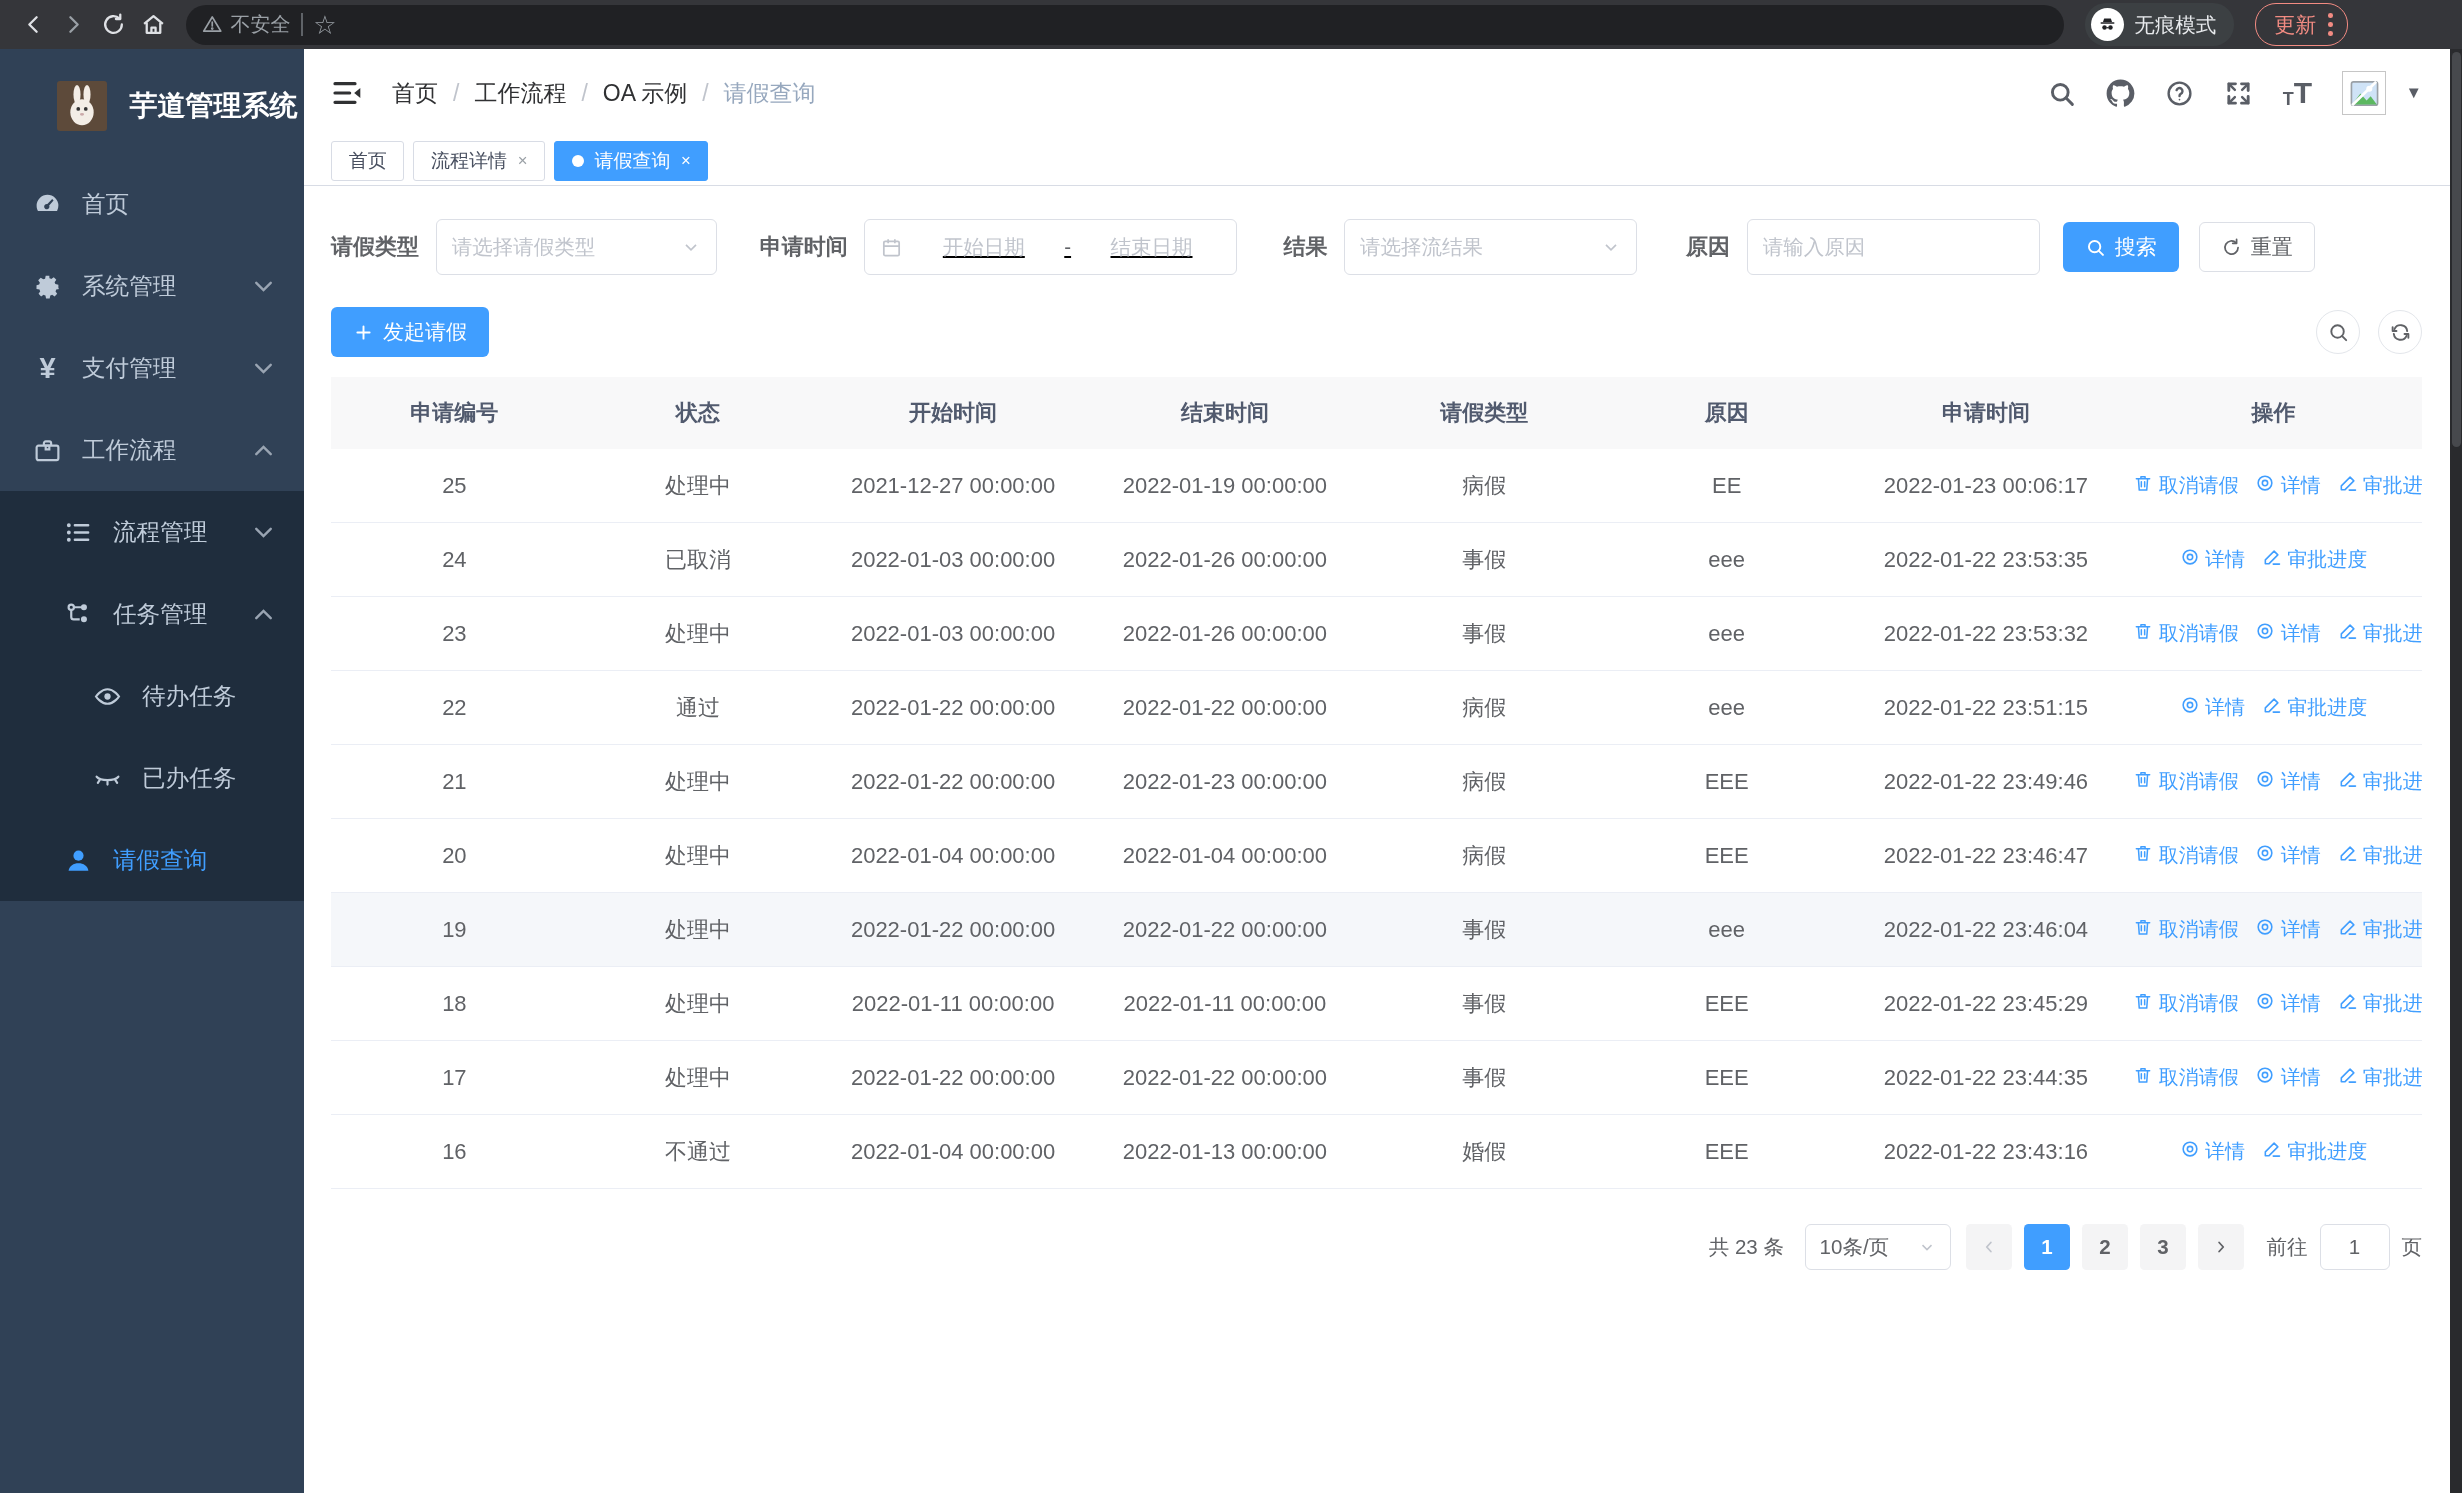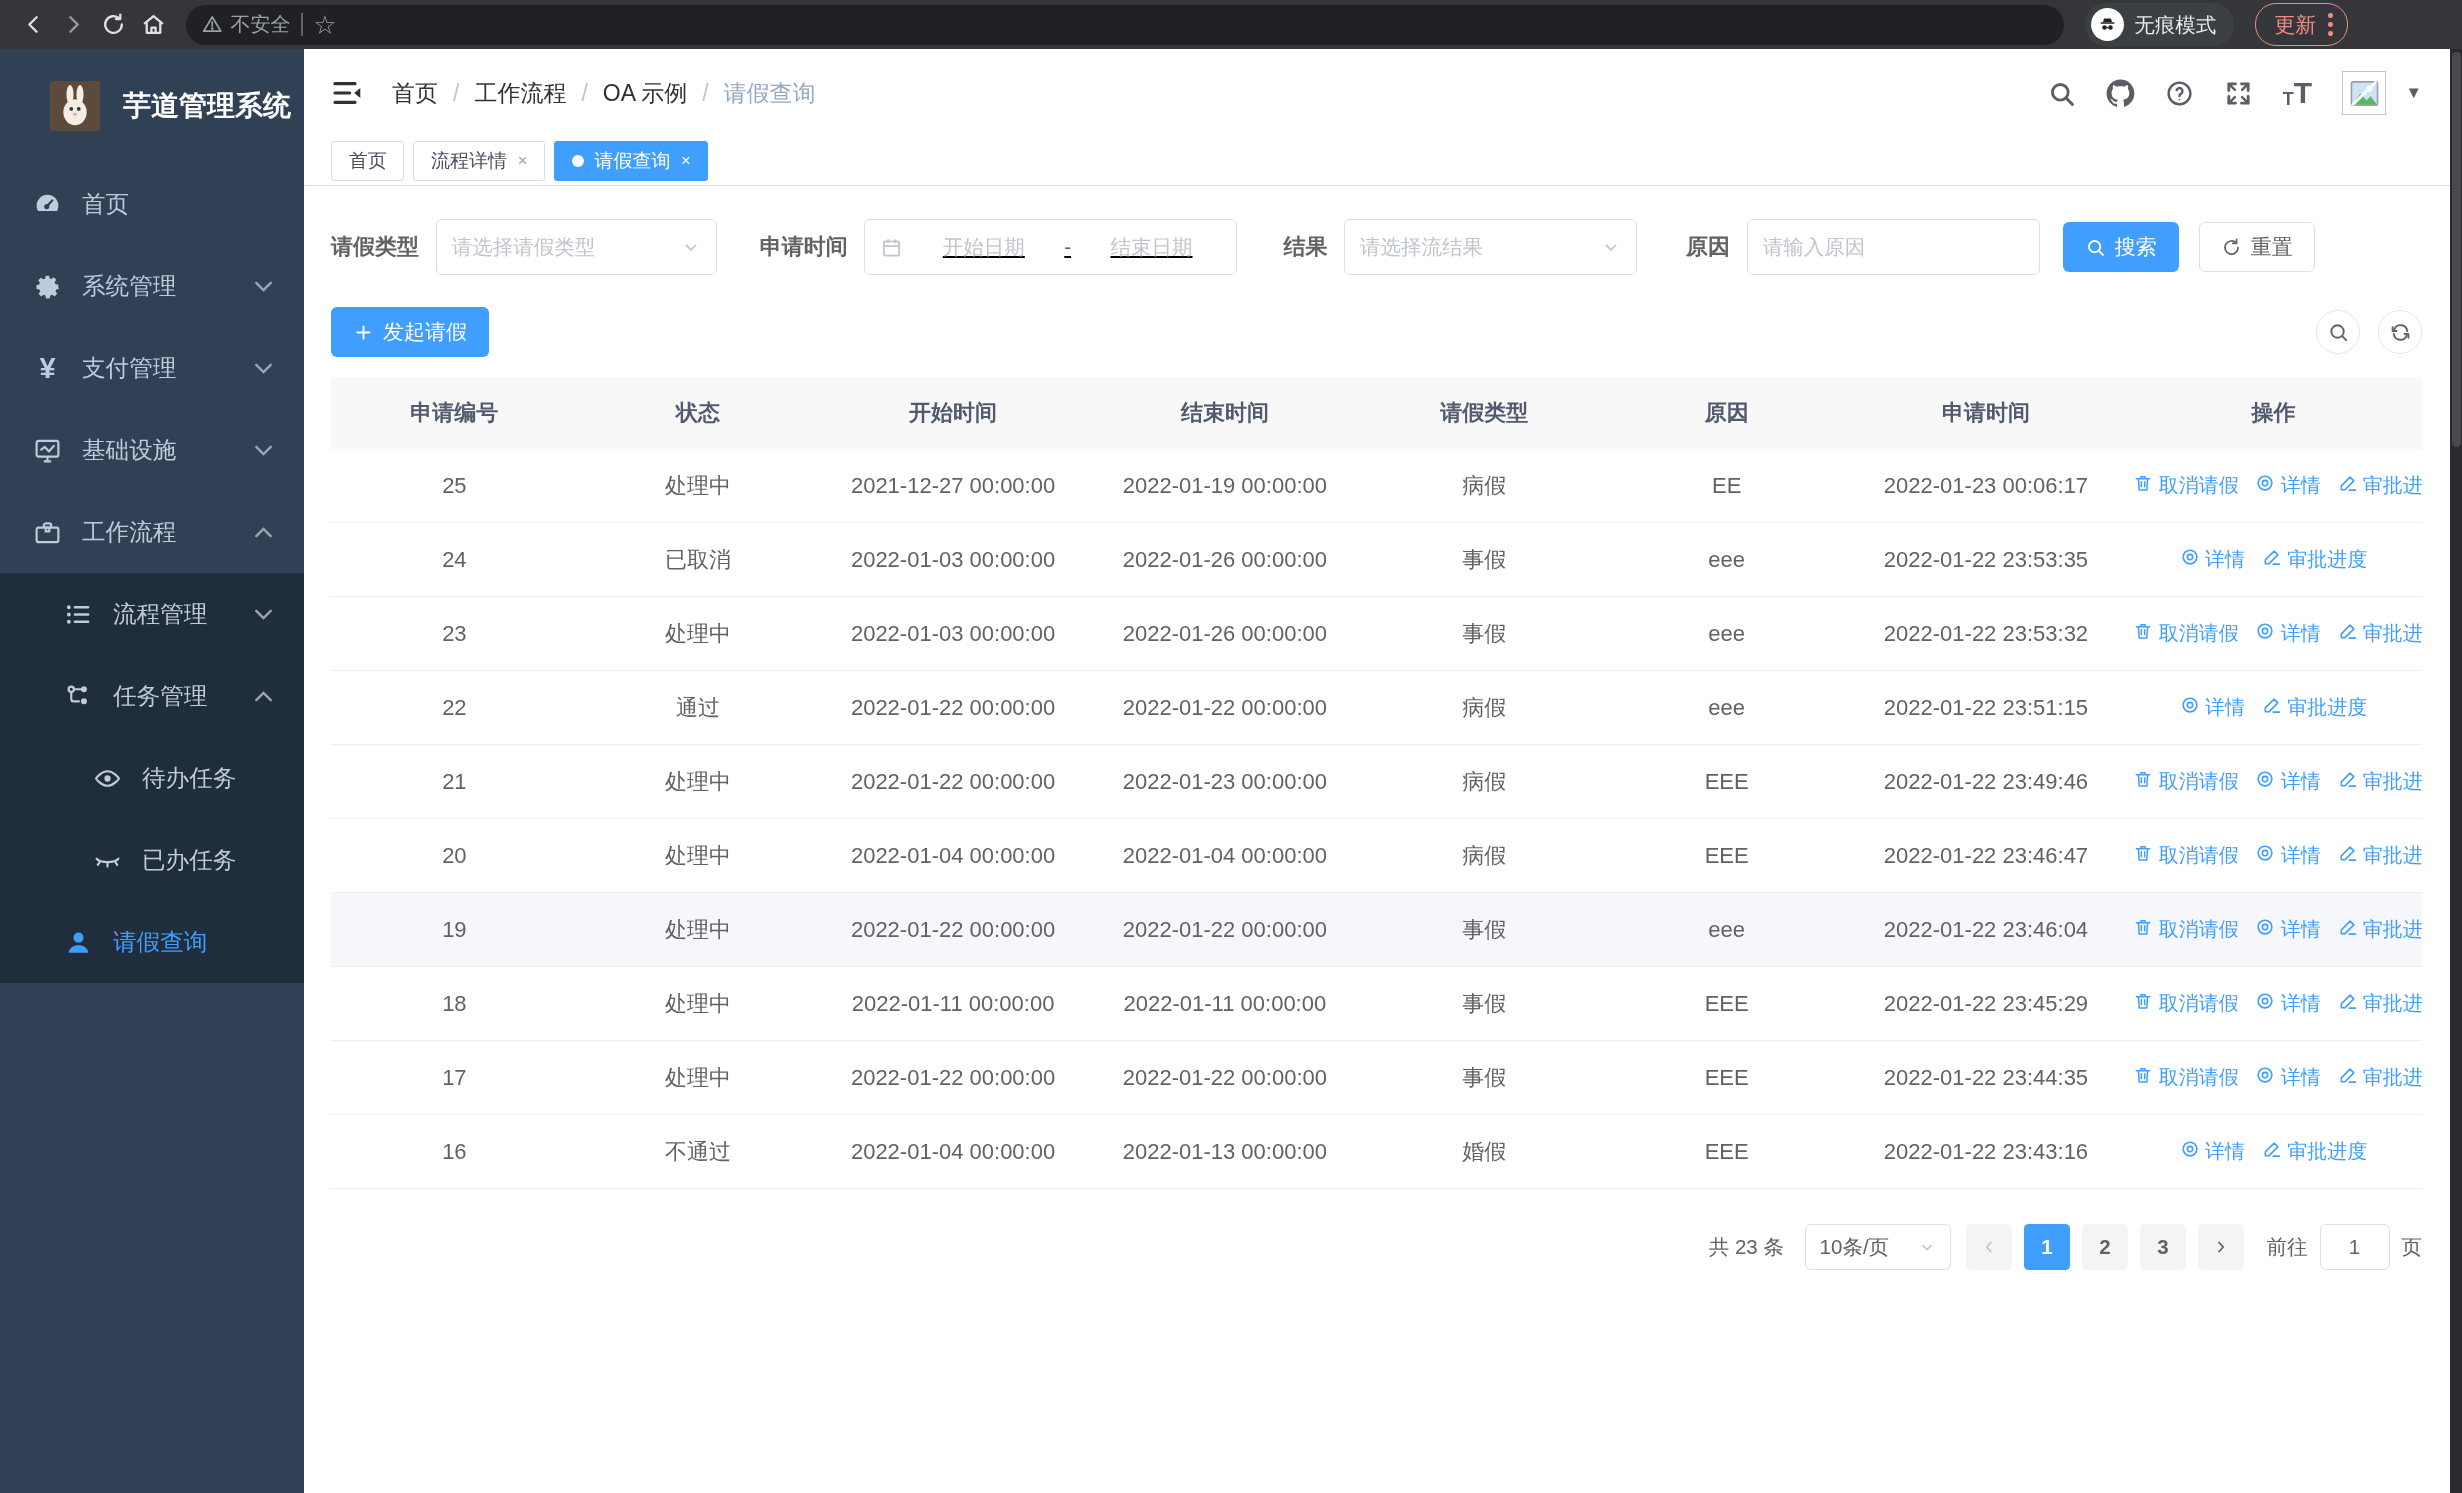--- a/index.html
+++ b/index.html
@@ -22,21 +22,21 @@
   .incog{height:43px;margin-left:21px;background:#3c4043;border-radius:21px;display:flex;align-items:center;gap:10.6px;padding:0 18px 0 6px;color:#e8eaed;font-size:20.5px;flex:0 0 auto;}
   .incog-circ{width:33px;height:33px;border-radius:50%;background:#fff;color:#202124;display:flex;align-items:center;justify-content:center;}
   .incog-circ svg{width:21px;height:21px;}
   .update-pill{height:43px;margin-left:21px;border:1.5px solid #f28b82;border-radius:21px;display:flex;align-items:center;gap:12px;padding:0 13.7px 0 18px;color:#f28b82;font-size:21px;flex:0 0 auto;}
   .vdots{display:flex;flex-direction:column;gap:4.6px;}
   .vdots i{width:4.6px;height:4.6px;border-radius:50%;background:#f28b82;}
 
   
   .app{display:flex;height:1445px;}
   .sidebar{width:304px;flex:0 0 304px;background:#304156;overflow:hidden;}
-  .logo-row{height:114px;display:flex;align-items:center;padding-left:50px;gap:23px;}
+  .logo-row{height:114px;display:flex;align-items:center;padding-left:50px;gap:23px;justify-content:center;}
   .logo-img{width:50px;height:50px;border-radius:3px;overflow:hidden;flex:0 0 auto;}
   .logo-img svg{width:100%;height:100%;display:block;}
   .logo-title{color:#fff;font-size:28px;font-weight:700;white-space:nowrap;}
   .menu-item{height:82px;display:flex;align-items:center;color:#bfcbd9;font-size:23.6px;cursor:pointer;position:relative;white-space:nowrap;}
   .menu-item.lv1{padding-left:33px;}
   .menu-item.lv2{padding-left:64px;}
   .menu-item.lv3{padding-left:93px;}
   .menu-item.dark{background:#1f2d3d;}
   .menu-item.active{color:#409eff;}
   .menu-item .ic{display:flex;}
@@ -231,35 +231,20 @@
               <svg viewBox="0 0 24 24" fill="none" stroke="currentColor" stroke-width="2" stroke-linecap="round">
                 <path d="M6 9l6 6 6-6"></path>
               </svg>
             </span>
           </div>
           <div class="menu-item lv1">
             <span class="ic ">
               <span class="yen">¥</span>
             </span>
             <span class="mi-label">支付管理</span>
-            <span class="ic chev">
-              <svg viewBox="0 0 24 24" fill="none" stroke="currentColor" stroke-width="2" stroke-linecap="round">
-                <path d="M6 9l6 6 6-6"></path>
-              </svg>
-            </span>
-          </div>
-          <div class="menu-item lv1">
-            <span class="ic ">
-              <svg viewBox="0 0 24 24" fill="none" stroke="currentColor" stroke-width="1.8">
-                <rect x="3" y="4" width="18" height="13" rx="1.5"></rect>
-                <path d="M9 21h6M12 17.5V21"></path>
-                <path d="M6.8 11.2l3-2.2 3.4 3.8 4-4.6" stroke-linecap="round" stroke-linejoin="round"></path>
-              </svg>
-            </span>
-            <span class="mi-label">基础设施</span>
             <span class="ic chev">
               <svg viewBox="0 0 24 24" fill="none" stroke="currentColor" stroke-width="2" stroke-linecap="round">
                 <path d="M6 9l6 6 6-6"></path>
               </svg>
             </span>
           </div>
           <div class="menu-item lv1">
             <span class="ic ">
               <svg viewBox="0 0 24 24" fill="none" stroke="currentColor" stroke-width="1.8">
                 <rect x="3" y="8" width="18" height="12" rx="1.5"></rect>

